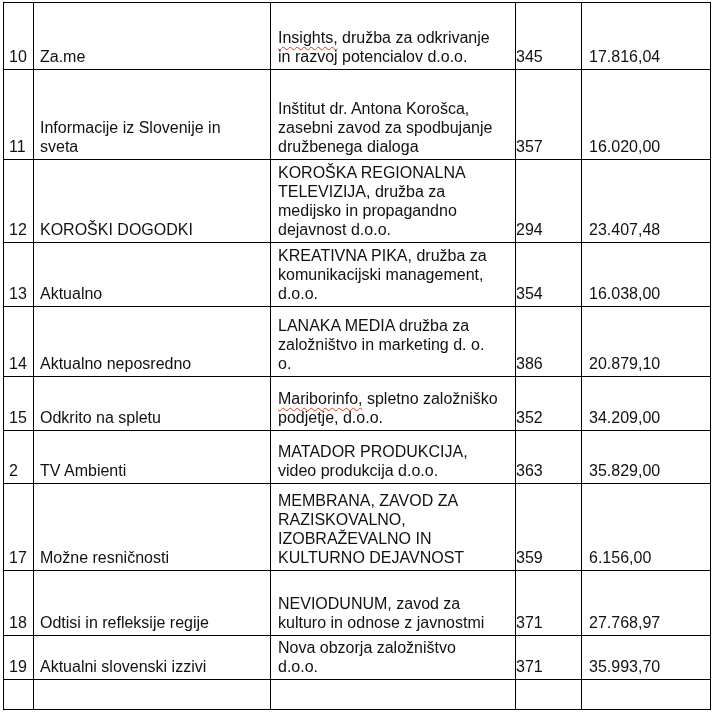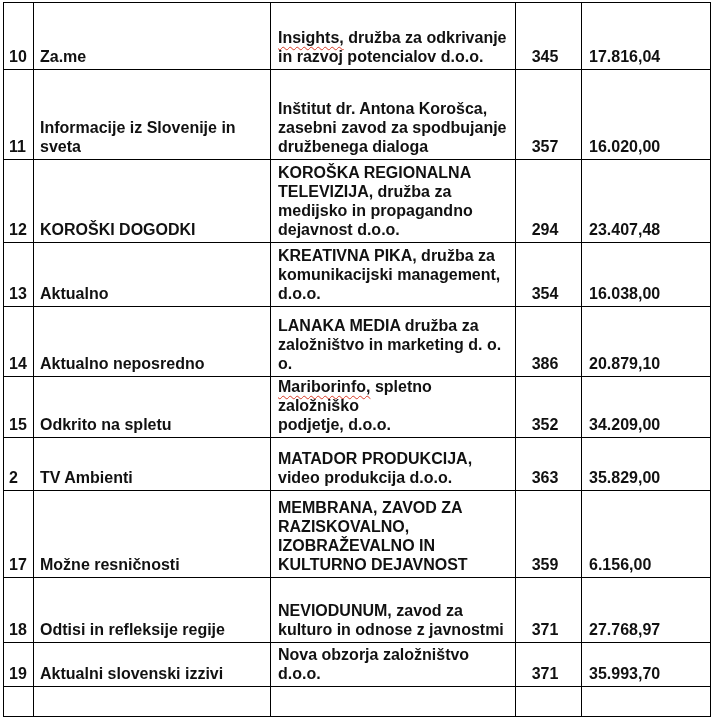--- a/index.html
+++ b/index.html
@@ -18,32 +18,31 @@
     width: 707px;
     font-size: 16px;
     line-height: 19px;
     color: #111111;
   }
   .doc-table td {
     border: 1px solid #000000;
     vertical-align: bottom;
     padding: 0 0 3px 0;
     overflow: hidden;
-    font-weight: bold;
   }
   .col-no     { width: 30px;  }
   .col-name   { width: 237px; }
   .col-org    { width: 245px; }
   .col-code   { width: 66px;  }
   .col-amount { width: 129px; }
 
   td.c-no     { padding-left: 5px; margin-left: 44px; }
   td.c-name   { padding-left: 6px; padding-right: 3px; white-space: pre-line; }
   td.c-org    { padding-left: 7px; padding-right: 2px; white-space: pre-line; }
-  td.c-code   { text-align: center; padding-right: 7px; }
+  td.c-code   { text-align: left; padding-right: 7px; }
   td.c-amount { padding-left: 7px; }
 
   tr:nth-child(1)  { height: 67px; }
   tr:nth-child(2)  { height: 90px; }
   tr:nth-child(3)  { height: 83px; }
   tr:nth-child(4)  { height: 64px; }
   tr:nth-child(5)  { height: 70px; }
   tr:nth-child(6)  { height: 54px; }
   tr:nth-child(7)  { height: 53px; }
   tr:nth-child(8)  { height: 87px; }

